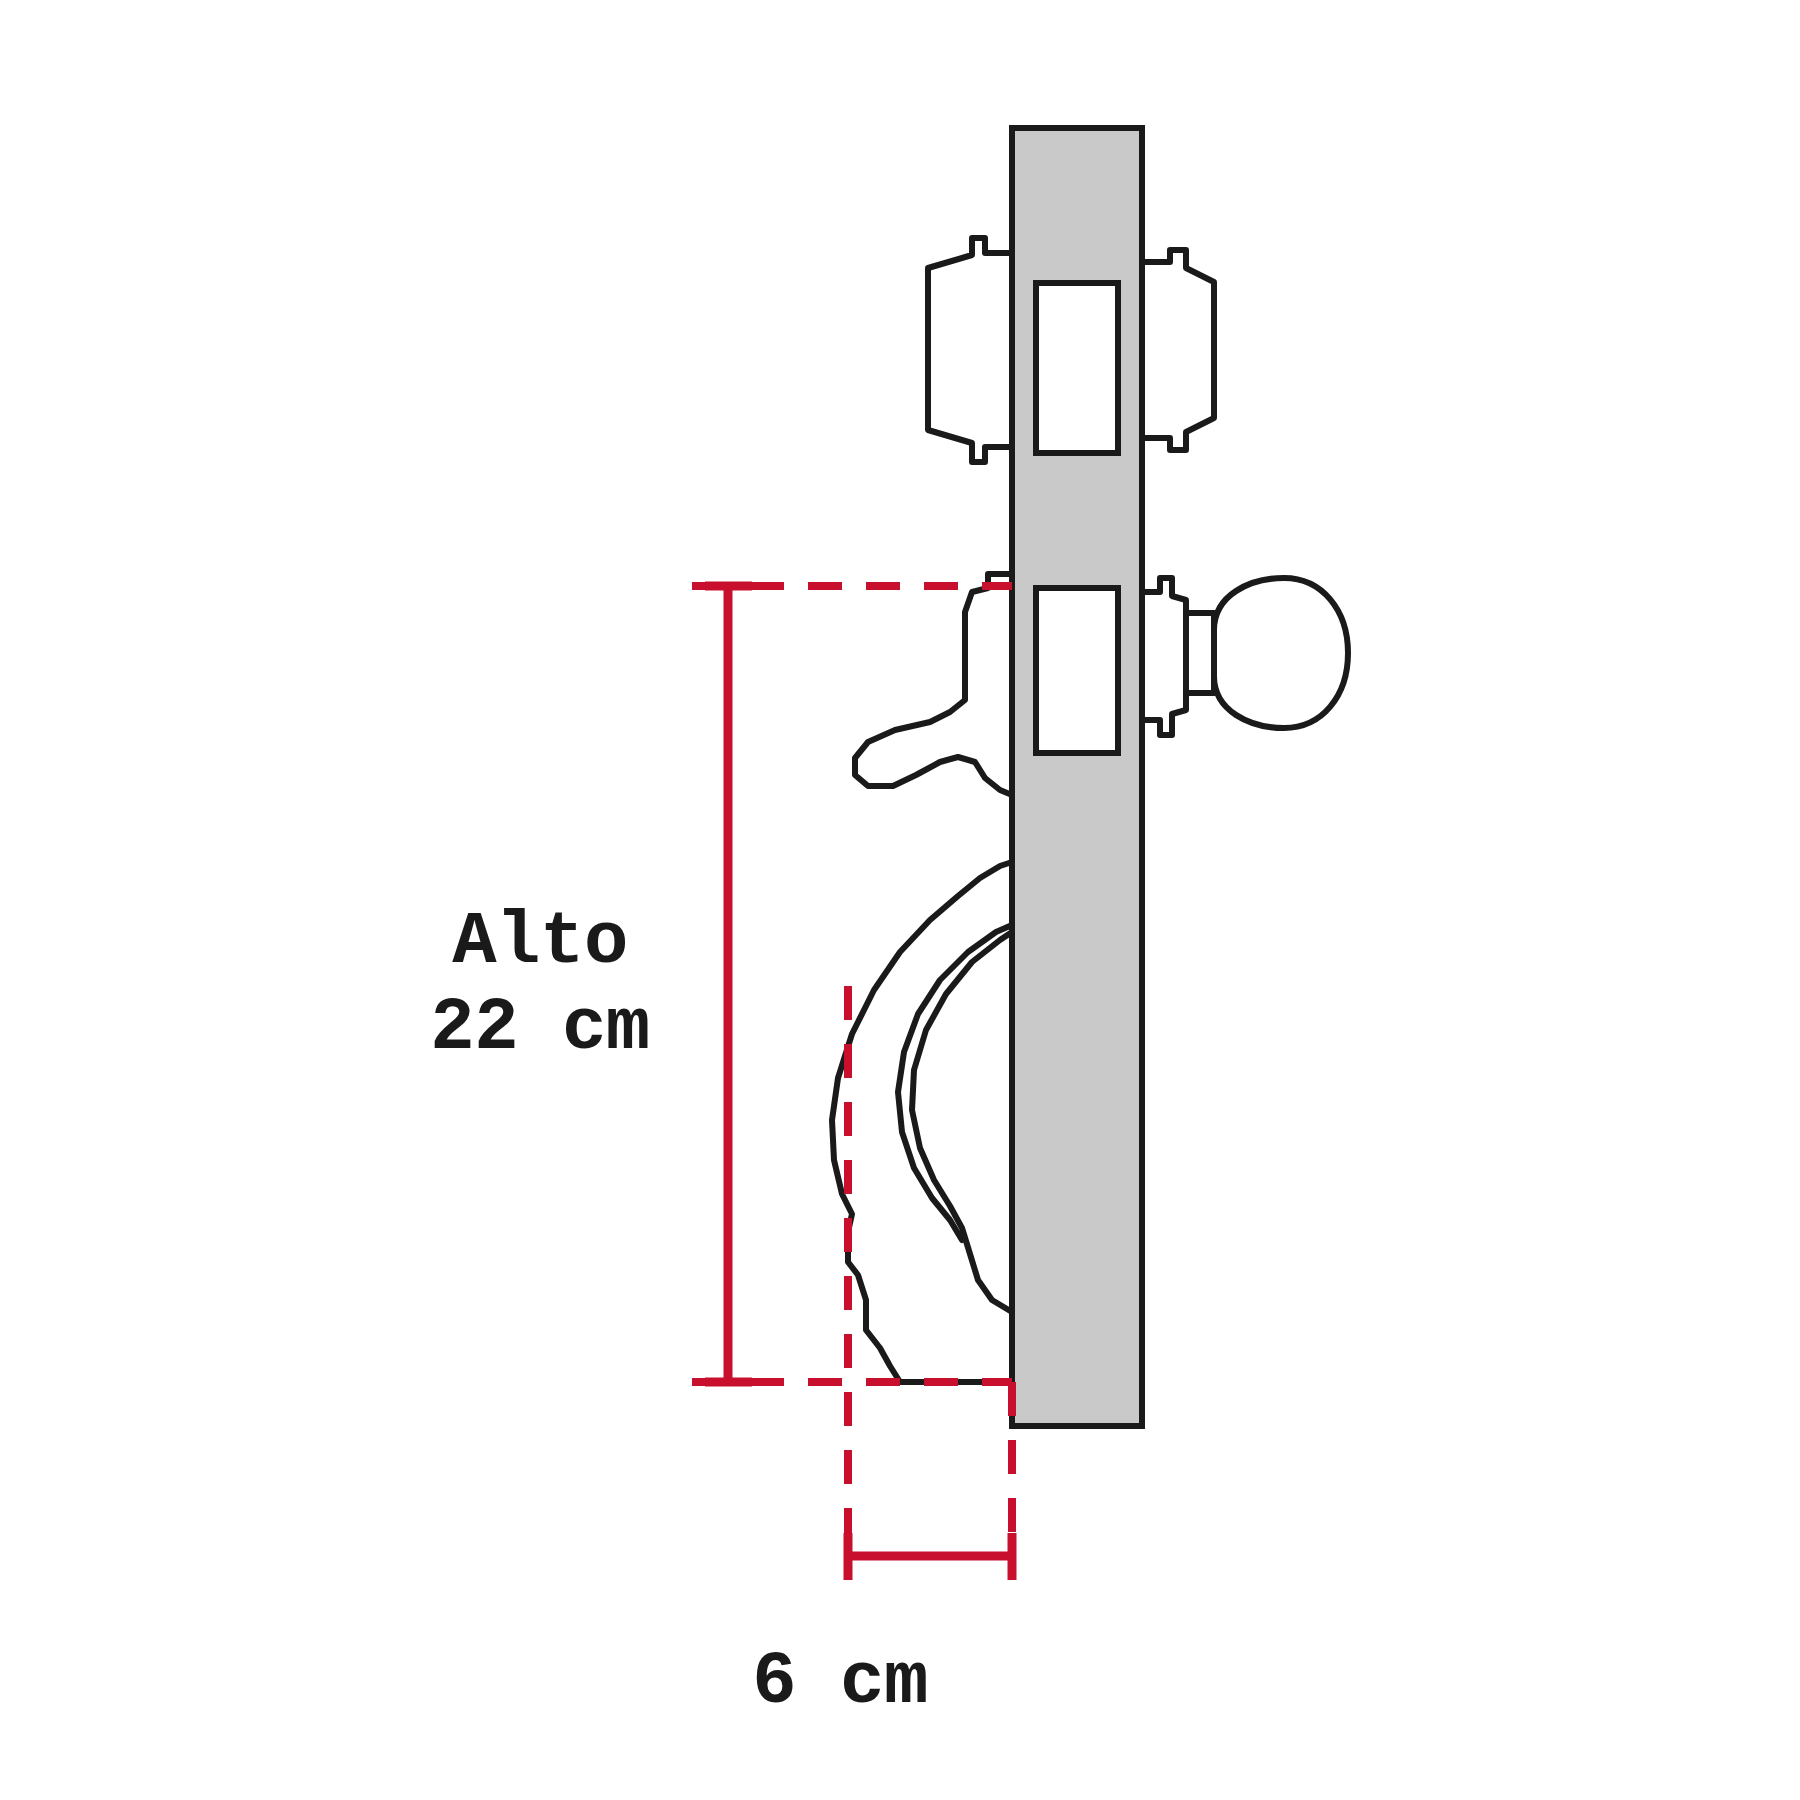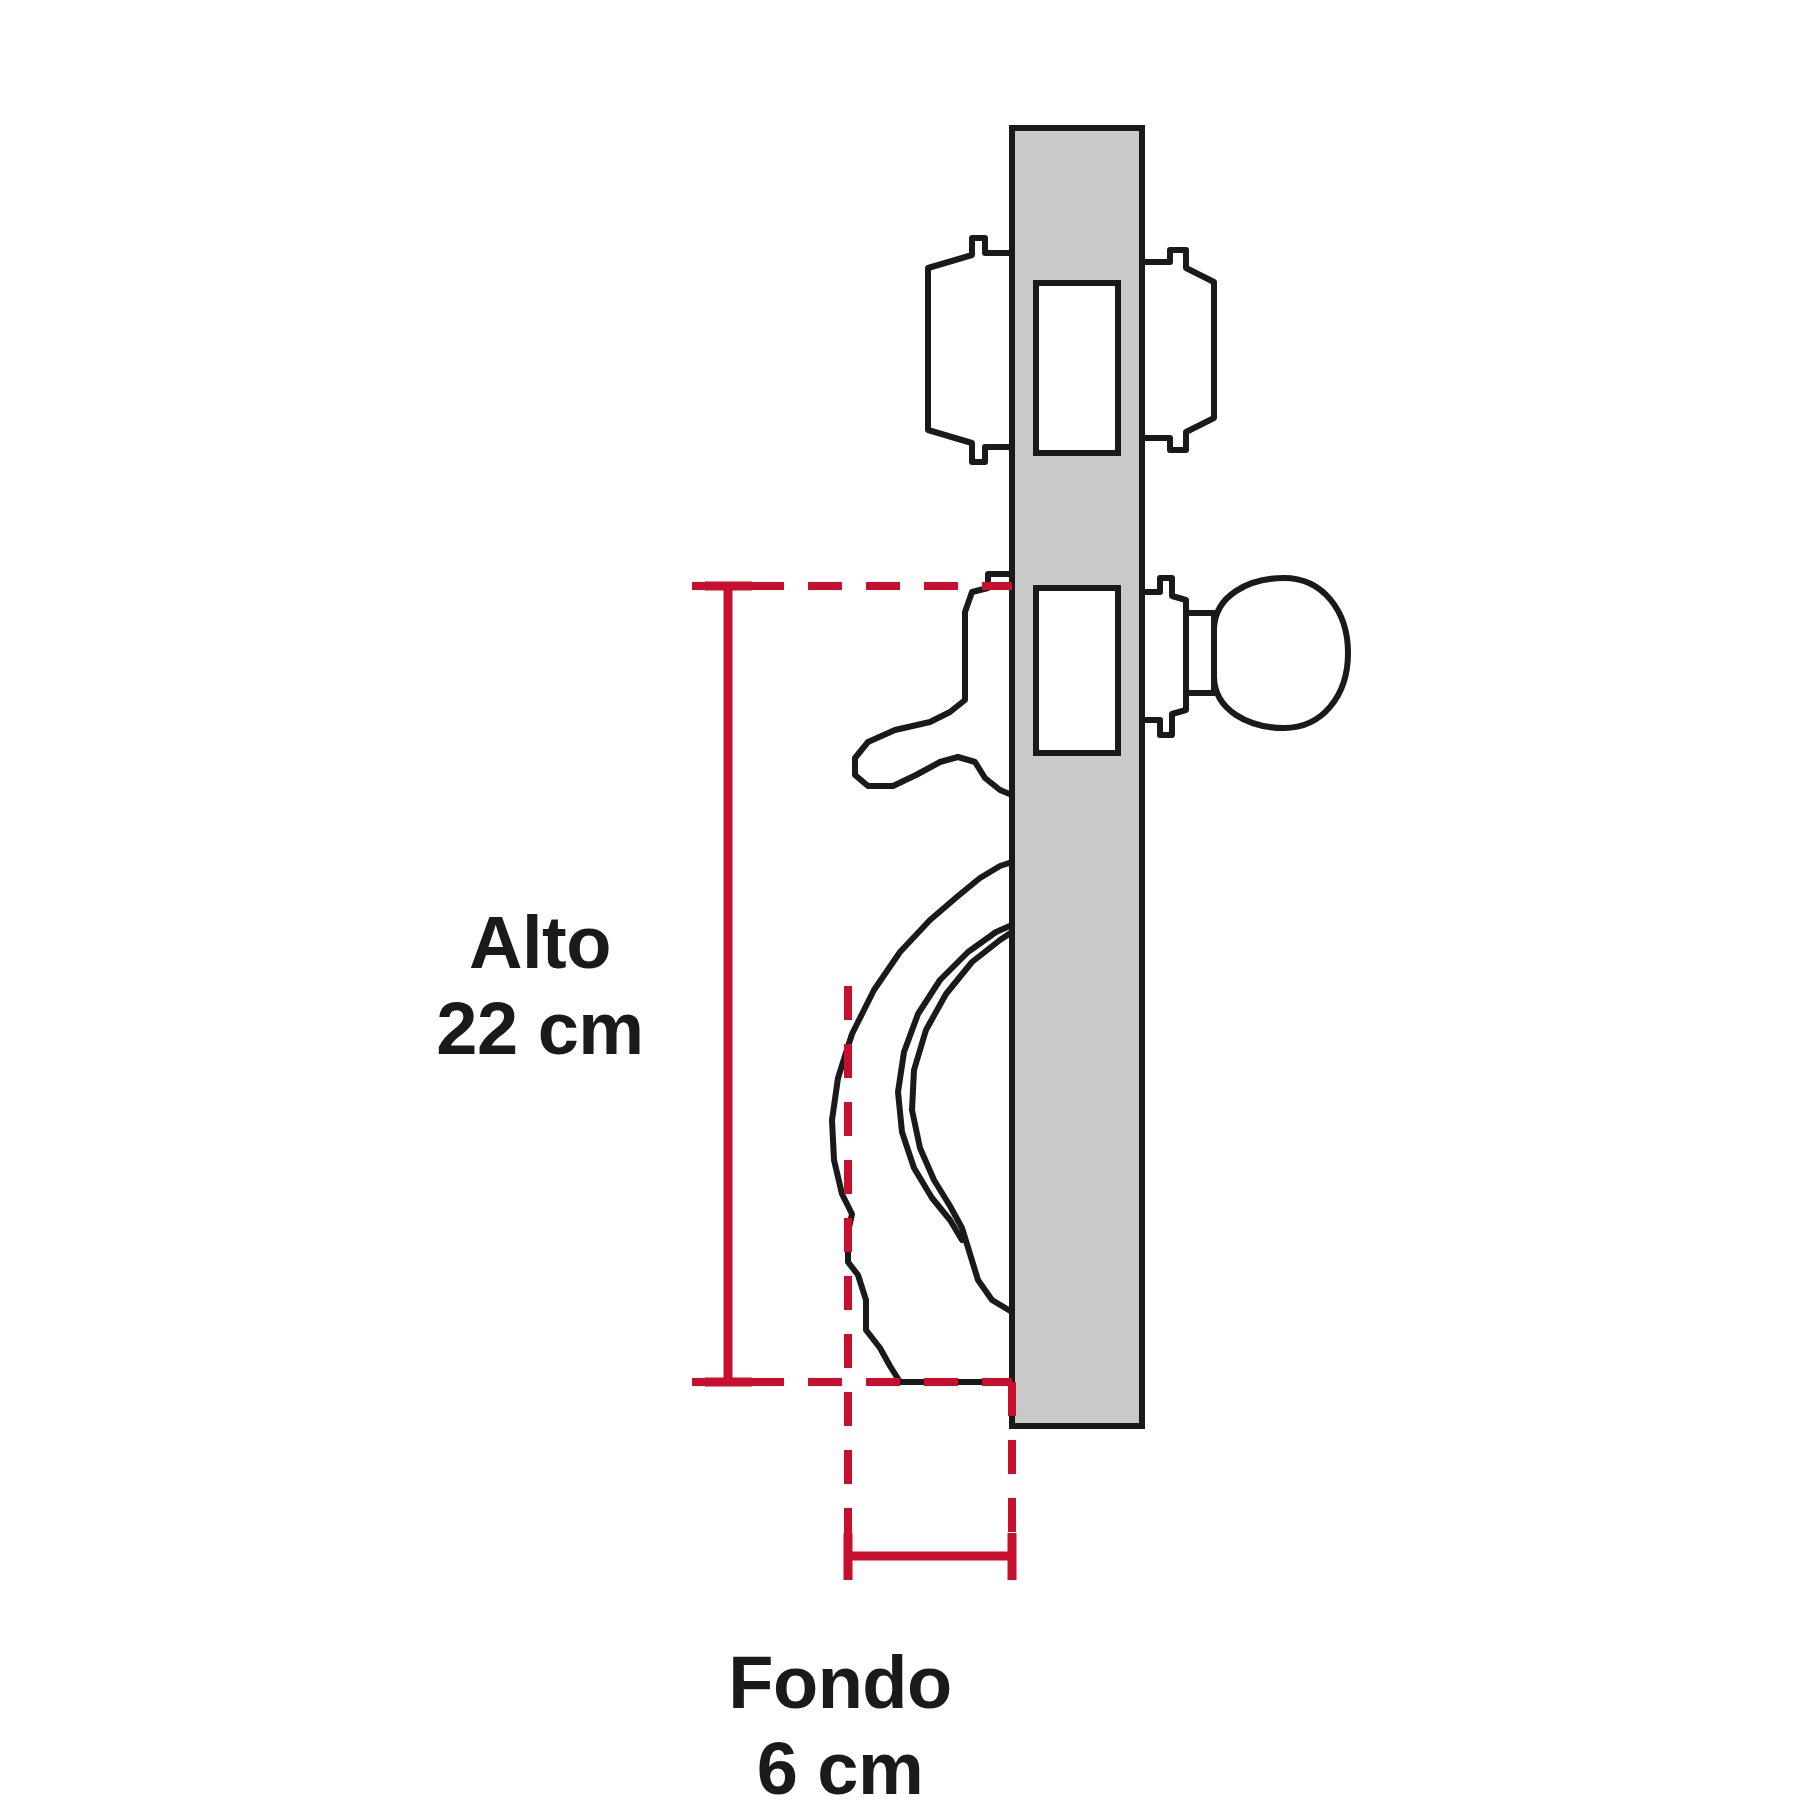--- a/index.html
+++ b/index.html
@@ -22,21 +22,21 @@
     position: absolute;
     left: 0;
     top: 0;
     width: 1800px;
     height: 1800px;
   }
   .dim-label {
     position: absolute;
     text-align: center;
     color: #1a1a1a;
-    font-family: Liberation Sans, sans-serif;
+    font-family: Liberation Mono, monospace;
     font-weight: 700;
     line-height: 1.16;
     letter-spacing: -0.5px;
     white-space: nowrap;
   }
   #alto-label {
     left: 395px;
     top: 900px;
     width: 290px;
     font-size: 74px;
@@ -210,17 +210,16 @@
     </g>
 
   </svg>
 
   <div class="dim-label" id="alto-label">
     <span>Alto</span>
     <span class="line2">22 cm</span>
   </div>
 
   <div class="dim-label" id="fondo-label">
-    <span>Fondo</span>
     <span class="line2">6 cm</span>
   </div>
 
 </div>
 
 </body></html>

